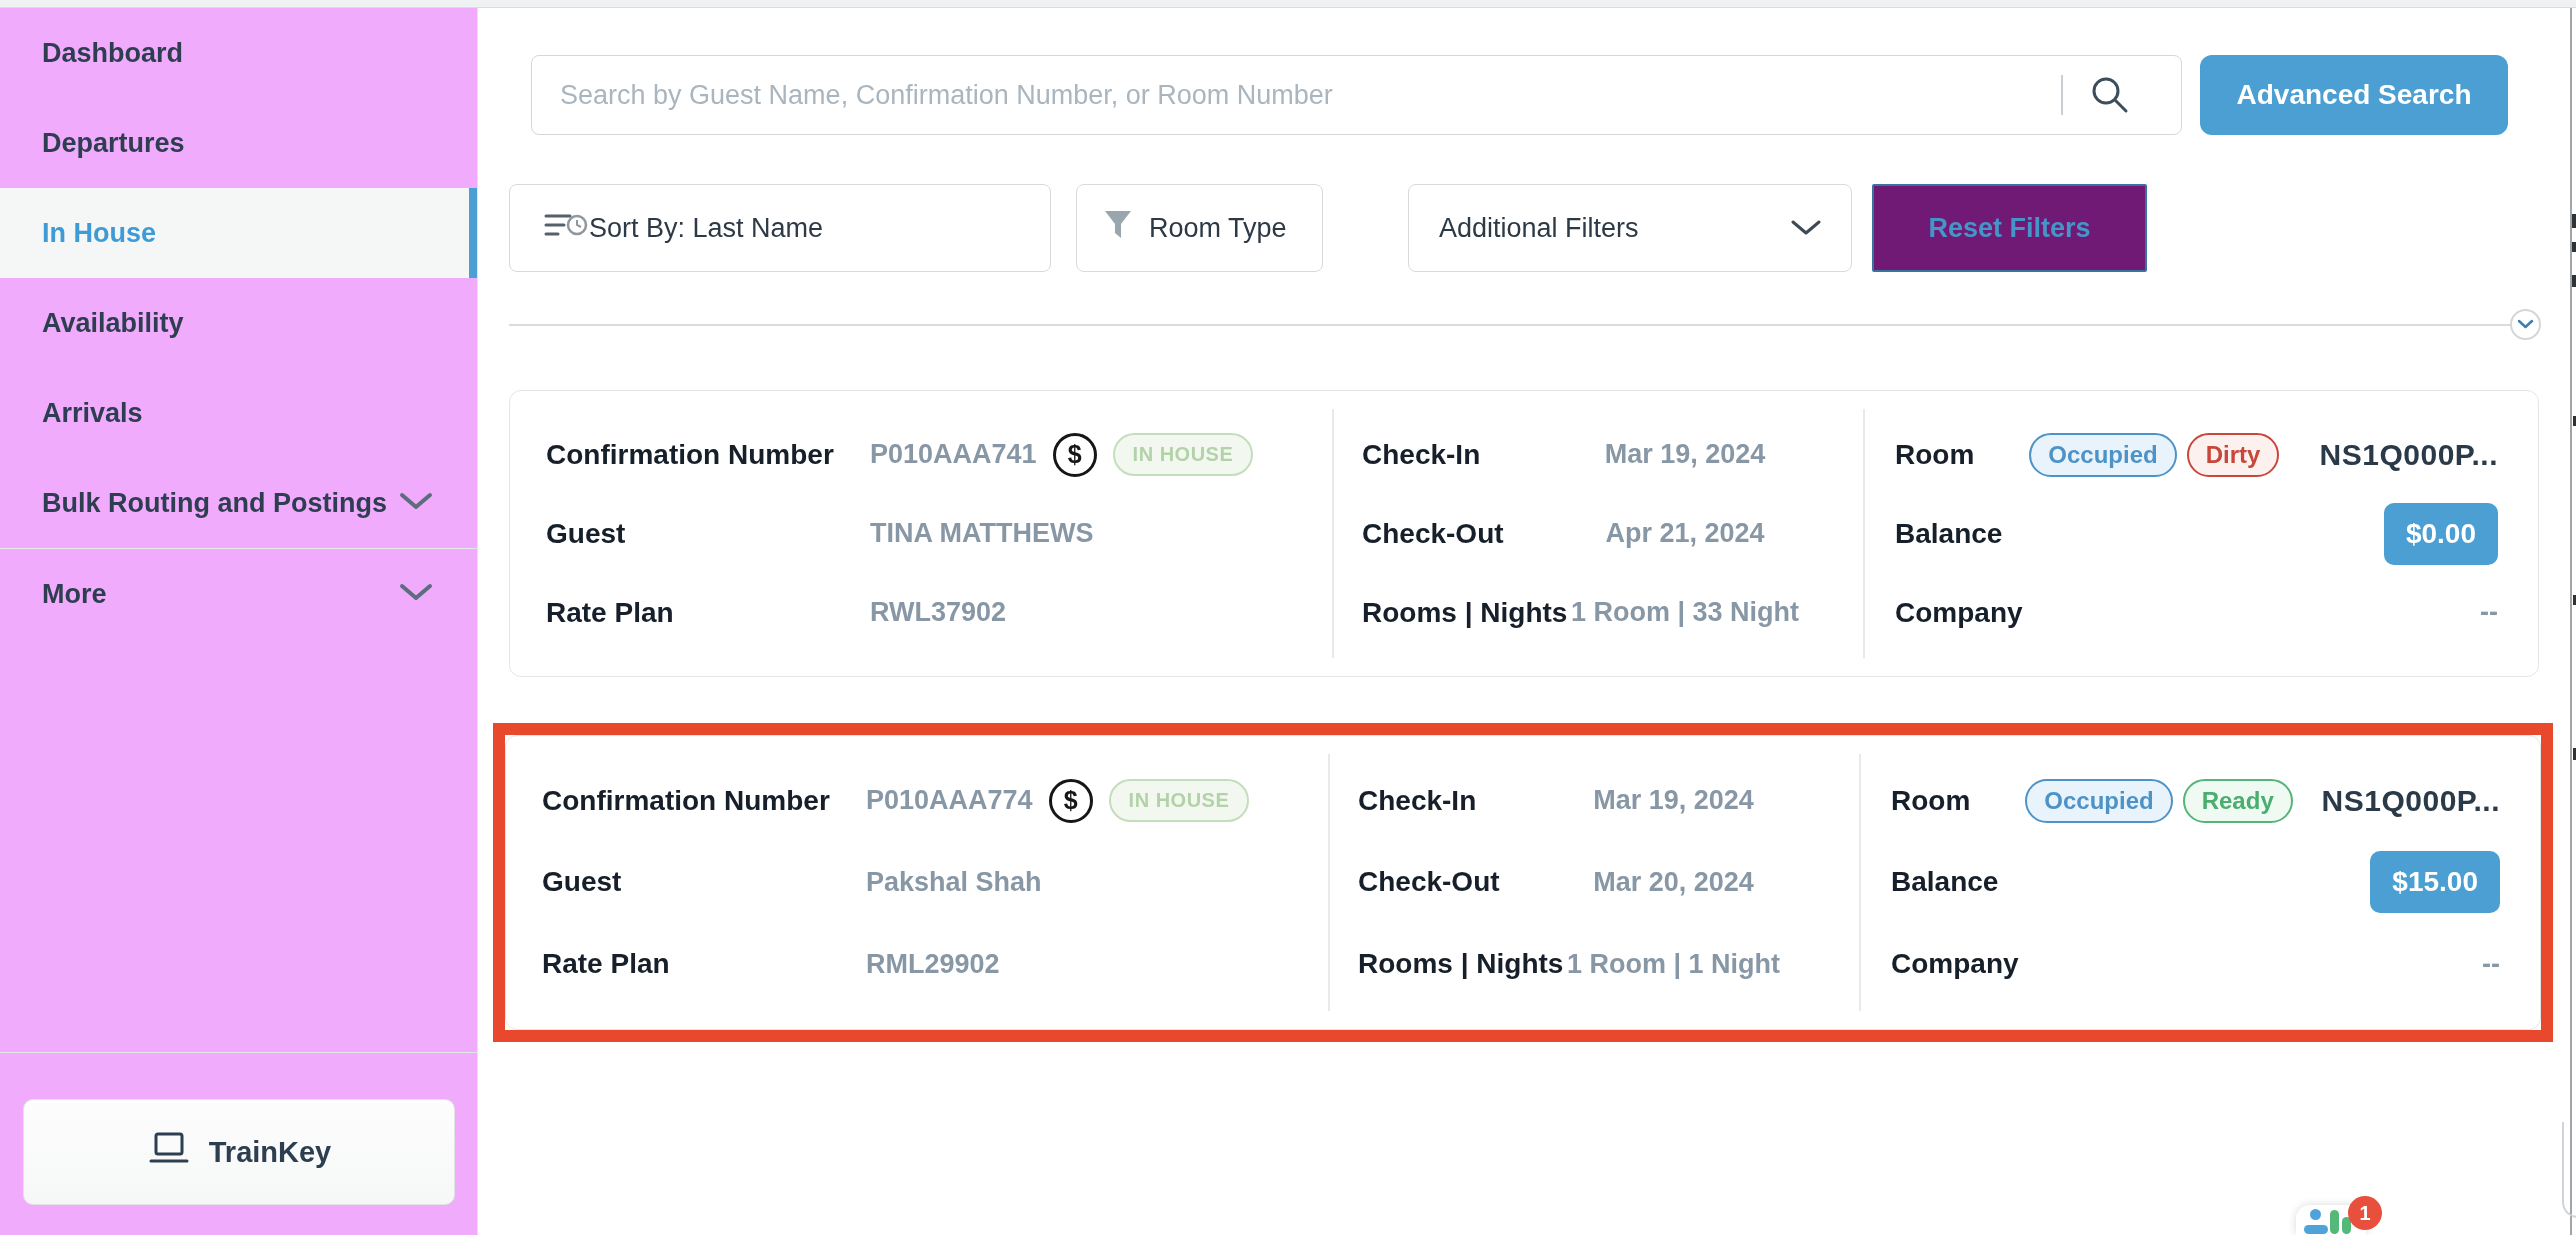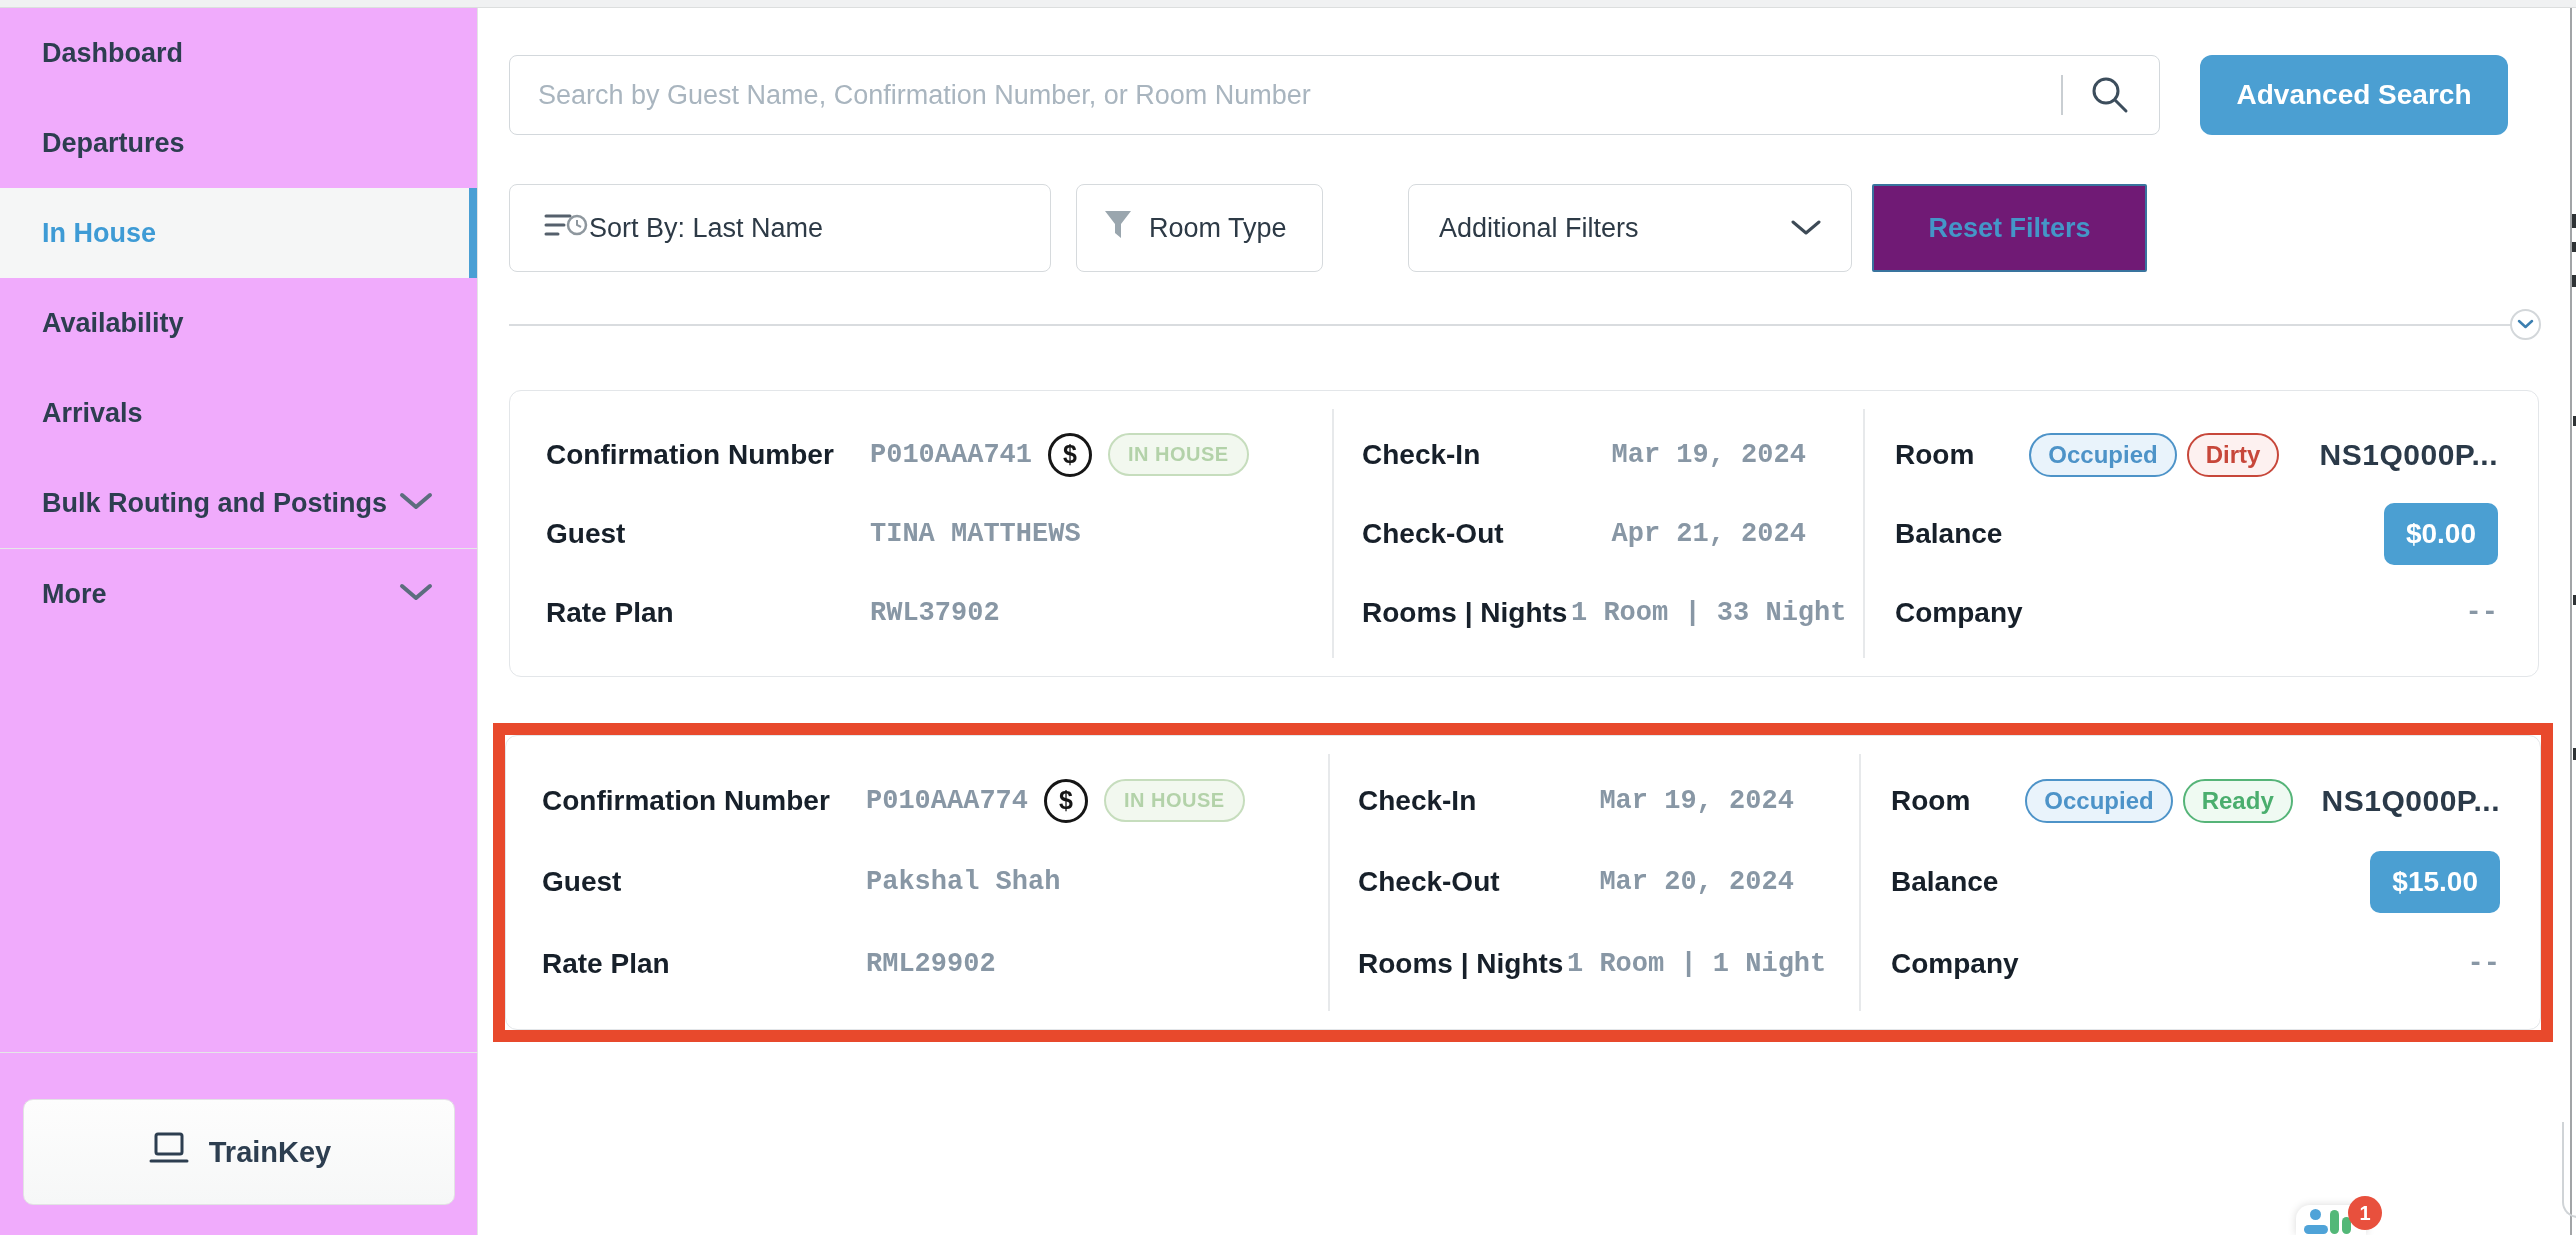--- a/index.html
+++ b/index.html
@@ -25,21 +25,21 @@
   .trainkey-btn { position:absolute; left:23px; top:1091px; width:432px; height:106px;
     border:1px solid #e2e3e4; border-radius:10px;
     background:linear-gradient(#fdfdfd,#f6f7f7);
     display:flex; align-items:center; justify-content:center; gap:18px;
     font-size:29px; font-weight:700; color:#2d3e50; cursor:pointer; }
 
   
   .search-wrap { position:absolute; left:509px; top:55px; width:1651px; height:80px; }
   .search-input { width:100%; height:100%; border:1.5px solid #d3d8dc; border-radius:8px;
     padding:0 149px 0 28px; font-size:27px; color:#2d3e50; outline:none;
-    font-family:"Liberation Sans","DejaVu Sans",sans-serif; background:#fff; }
+    font-family:"Liberation Sans","DejaVu Sans",sans-serif; background:#fff;margin-left:22px; }
   .search-input::placeholder { color:#a9b5bf; }
   .search-divider { position:absolute; left:1552px; top:20px; width:1.5px; height:40px; background:#c9ced2; }
   .search-icon { position:absolute; left:1579px; top:18px; width:44px; height:44px; cursor:pointer; }
   .advanced-btn { position:absolute; left:2200px; top:55px; width:308px; height:80px;
     background:#4b9fd2; border:none; border-radius:12px; color:#ffffff;
     font-size:28px; font-weight:600; cursor:pointer;
     font-family:"Liberation Sans","DejaVu Sans",sans-serif; }
 
   
   .filter-box { position:absolute; top:184px; height:88px; background:#fff;
@@ -70,21 +70,21 @@
   .col + .col::before { content:''; position:absolute; left:0; top:-6px; bottom:-6px;
     width:1.5px; background:#e7e9eb; }
   .row { display:flex; align-items:center; }
   .c1 { padding-left:36px; }
   .c1 .lbl { width:324px; flex:none; }
   .c2 { padding-left:30px; padding-right:99px; }
   .c2 .lbl { width:209px; flex:none; }
   .c2 .val { flex:1; text-align:center; white-space:nowrap; }
   .c3 { padding-left:32px; padding-right:40px; }
   .lbl { font-size:28px; font-weight:700; color:#17202a; white-space:nowrap; }
-  .val { font-size:27px; font-weight:600; color:#8897a5; white-space:nowrap;font-family:Liberation Mono, monospace; }
+  .val { font-size:27px; font-weight:600; color:#8897a5; white-space:nowrap; }
   .conf-val { display:flex; align-items:center; gap:16px; }
   .dollar-icon { width:44px; height:44px; border:3px solid #161616; border-radius:50%;
     display:flex; align-items:center; justify-content:center;
     font-size:25px; font-weight:700; color:#161616; }
   .inhouse-badge { border:2px solid #c6ddbd; background:#f2f8ef; color:#b3d2a9;
     border-radius:994px; padding:8px 18px; font-size:20px; font-weight:700; letter-spacing:0.5px; }
   .pill { border-radius:994px; padding:6px 17px; font-size:24px; font-weight:600; white-space:nowrap; }
   .pill-occupied { border:2px solid #4d93c8; color:#4d93c8; background:#e9f3fb; margin-left:55px; }
   .pill-dirty { border:2px solid #c7473a; color:#c7473a; background:#fdf1f0; margin-left:10px; }
   .pill-ready { border:2px solid #55b478; color:#4aae6e; background:#effaf2; margin-left:10px; }

